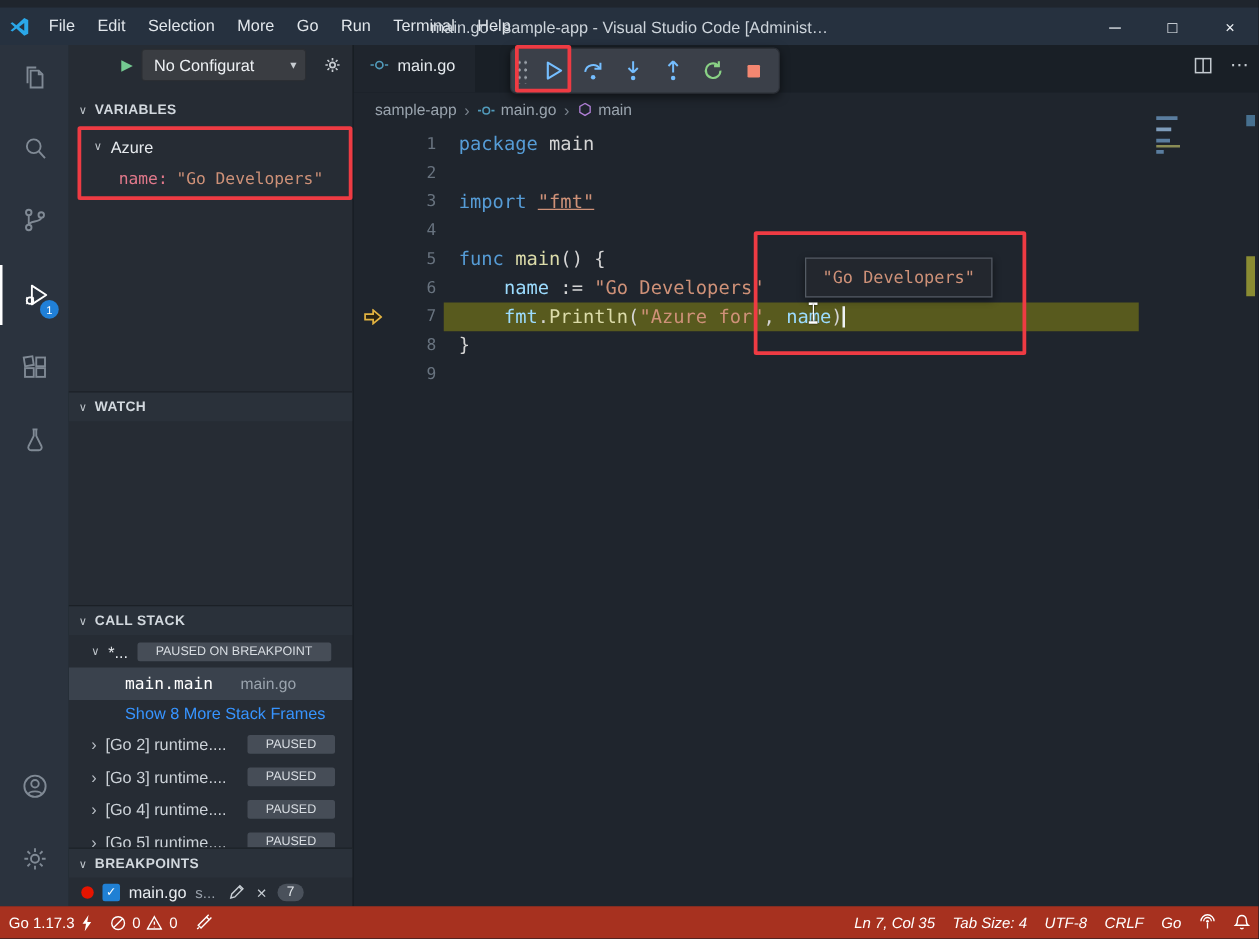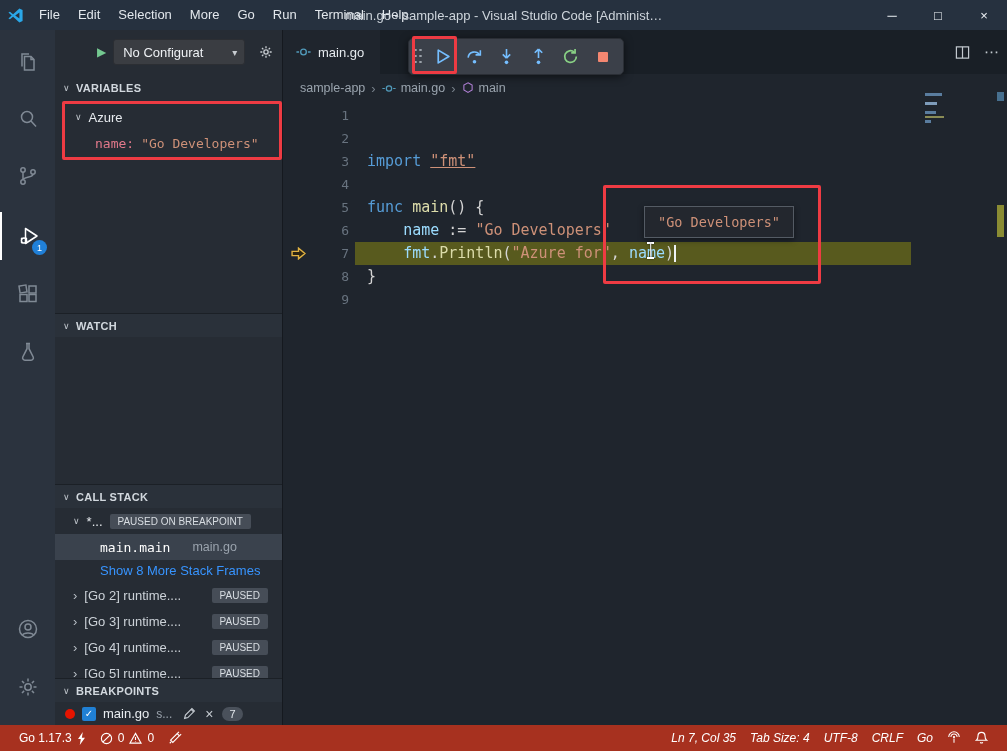--- a/index.html
+++ b/index.html
@@ -1,21 +1,21 @@
 <!DOCTYPE html>
 <html><head>
 <meta charset="utf-8">
 <style>
   * { margin:0; padding:0; box-sizing:border-box; }
   html,body { background:#10141a; }
   .app { position:relative; width:1007px; height:751px; overflow:hidden;
          background:#1f252d; font-family:"Liberation Sans",sans-serif; color:#d4d4d4; }
 
   
-  .titlebar { position:absolute; top:0; left:0; right:0; height:30px; background:#26313f;
+  .titlebar { position:absolute; top:6px; left:0; right:0; height:30px; background:#26313f;
               display:flex; align-items:center; z-index:10; }
   .vscode-logo { width:30px; display:flex; justify-content:center; }
   .menus { display:flex; }
   .menu { padding:0 9px; font-size:13px; color:#e2e7ec; line-height:30px; }
   .win-title { position:absolute; left:50%; transform:translateX(-50%); font-size:13px;
                color:#cdd4db; white-space:nowrap; }
   .win-controls { margin-left:auto; display:flex; height:100%; }
   .winbtn { width:46px; display:flex; align-items:center; justify-content:center;
             font-size:13px; color:#eef2f6; }
 
@@ -55,21 +55,21 @@
   .row-locals { position:absolute; top:74px; left:0; right:0; height:26px; display:flex;
                 align-items:center; gap:7px; padding-left:20px; color:#e7ebef; }
   .row-var { position:absolute; top:100px; left:0; right:0; height:26px; display:flex;
              align-items:center; padding-left:40px; font-family:"DejaVu Sans Mono",monospace;
              font-size:13px; white-space:nowrap; }
   .var-name { color:#e2798b; }
   .var-value { color:#ce9178; margin-left:7px; }
 
   .row-thread { position:absolute; top:478px; left:0; right:0; height:26px; display:flex;
                 align-items:center; gap:7px; padding-left:18px; color:#e7ebef; }
-  .badge { background:#464d57; color:#d8dde2; font-size:10px; padding:2px 8px; border-radius:2px;
+  .badge { background:#464d57; color:#d8dde2; font-size:10px; padding:2px 15px; border-radius:2px;
            white-space:nowrap; }
   .row-frame { position:absolute; top:504px; left:0; right:0; height:26px; background:#3a424d;
                display:flex; align-items:center; padding-left:45px; font-family:"DejaVu Sans Mono",monospace;
                font-size:13px; color:#ffffff; }
   .frame-file { color:#9aa3ad; margin-left:22px; font-family:"Liberation Sans",sans-serif; font-size:12.5px; }
   .row-morelink { position:absolute; top:530px; left:0; right:0; height:20px; display:flex;
                   align-items:center; padding-left:45px; color:#3794ff; white-space:nowrap; overflow:hidden; }
   .goroutine-list { position:absolute; top:552px; left:0; right:0; height:96px; overflow:hidden; }
   .cs-row.goroutine { height:26px; display:flex; align-items:center; gap:7px;
                       padding:0 14px 0 18px; color:#ccd2d8; }
@@ -134,21 +134,21 @@
   .mm-line:nth-child(4){ width:0; background:none; }
   .mm-line:nth-child(5){ width:11px; }
   .mm-line:nth-child(6){ width:19px; background:#8a8c55; }
   .mm-line:nth-child(7){ width:6px; }
 
   .ruler-top { position:absolute; right:3px; top:62px; width:7px; height:9px; background:#47708f; }
   .ruler-current { position:absolute; right:3px; top:175px; width:7px; height:32px; background:#8a8c33; }
 
   
   .statusbar { position:absolute; left:0; right:0; bottom:0; height:26px; background:#a7311f;
-               color:#ffffff; display:flex; align-items:center; font-size:12px; padding:0 12px;
+               color:#ffffff; display:flex; align-items:center; font-size:12px; padding:0 0;
                z-index:10; }
   .sb-item { display:flex; align-items:center; gap:5px; padding:0 7px; height:100%; white-space:nowrap; }
   .sb-right { margin-left:auto; display:flex;font-style:italic; }
 
   
   .anno { position:absolute; border:3px solid #ee3b43; border-radius:2px; z-index:60; pointer-events:none; }
   .anno-variables { left:62px; top:101px; width:220px; height:59px; }
   .anno-continue { left:412px; top:36px; width:45px; height:38px; }
   .anno-tooltip { left:603px; top:185px; width:218px; height:99px; }
 
@@ -418,20 +418,21 @@
             </svg>
           <span>main</span>
         </span>
       </div>
 
       <div class="code">
           <div class="code-row">
             <div class="gutter">
               <span>1</span>
             </div>
+            <div class="code-content"><span class="tok-kw">package</span><span class="tok-plain"> main</span></div>
           </div>
           <div class="code-row">
             <div class="gutter">
               <span>2</span>
             </div>
             <div class="code-content"></div>
           </div>
           <div class="code-row">
             <div class="gutter">
               <span>3</span>

